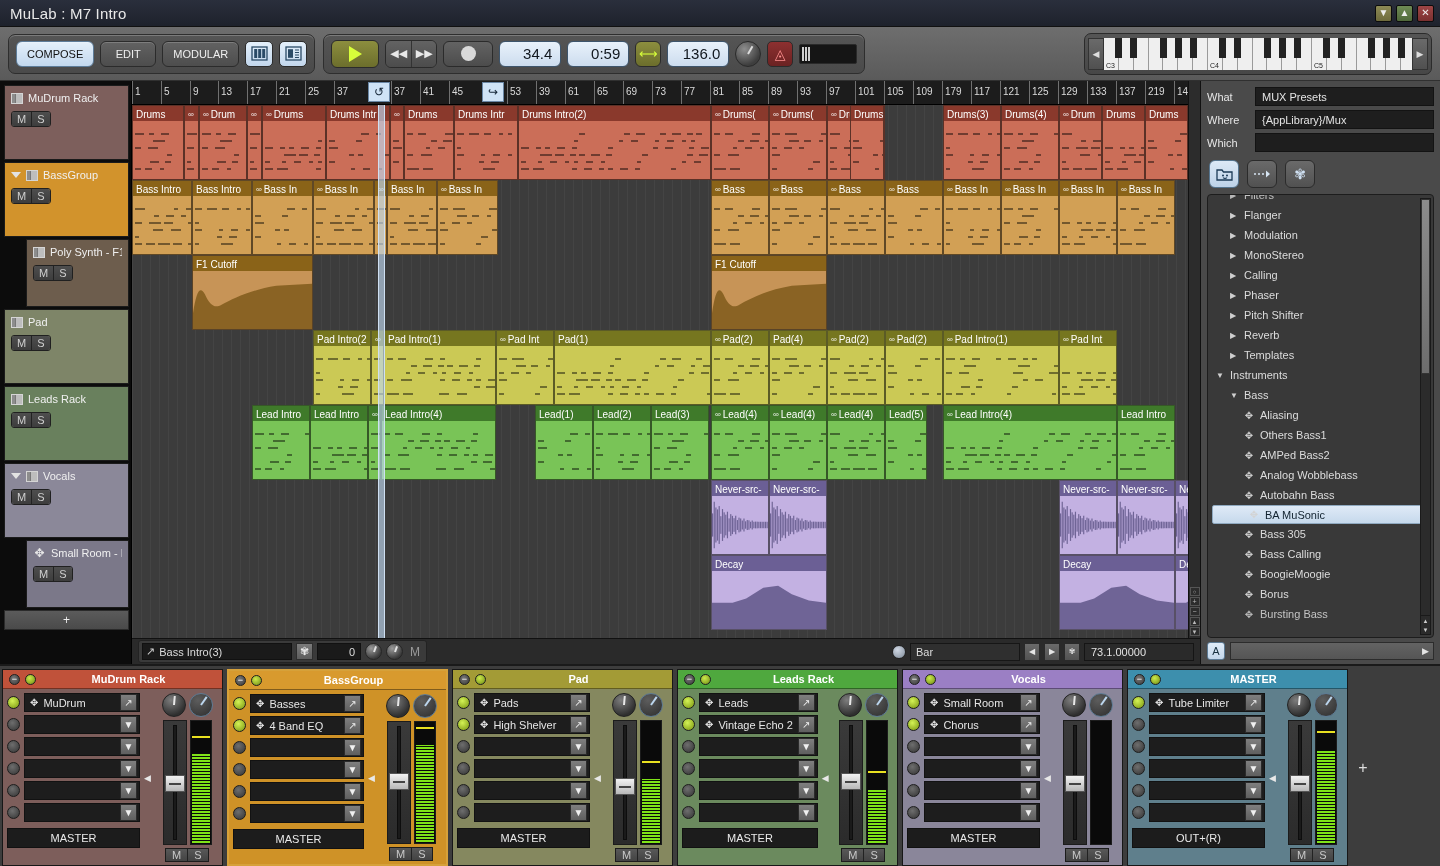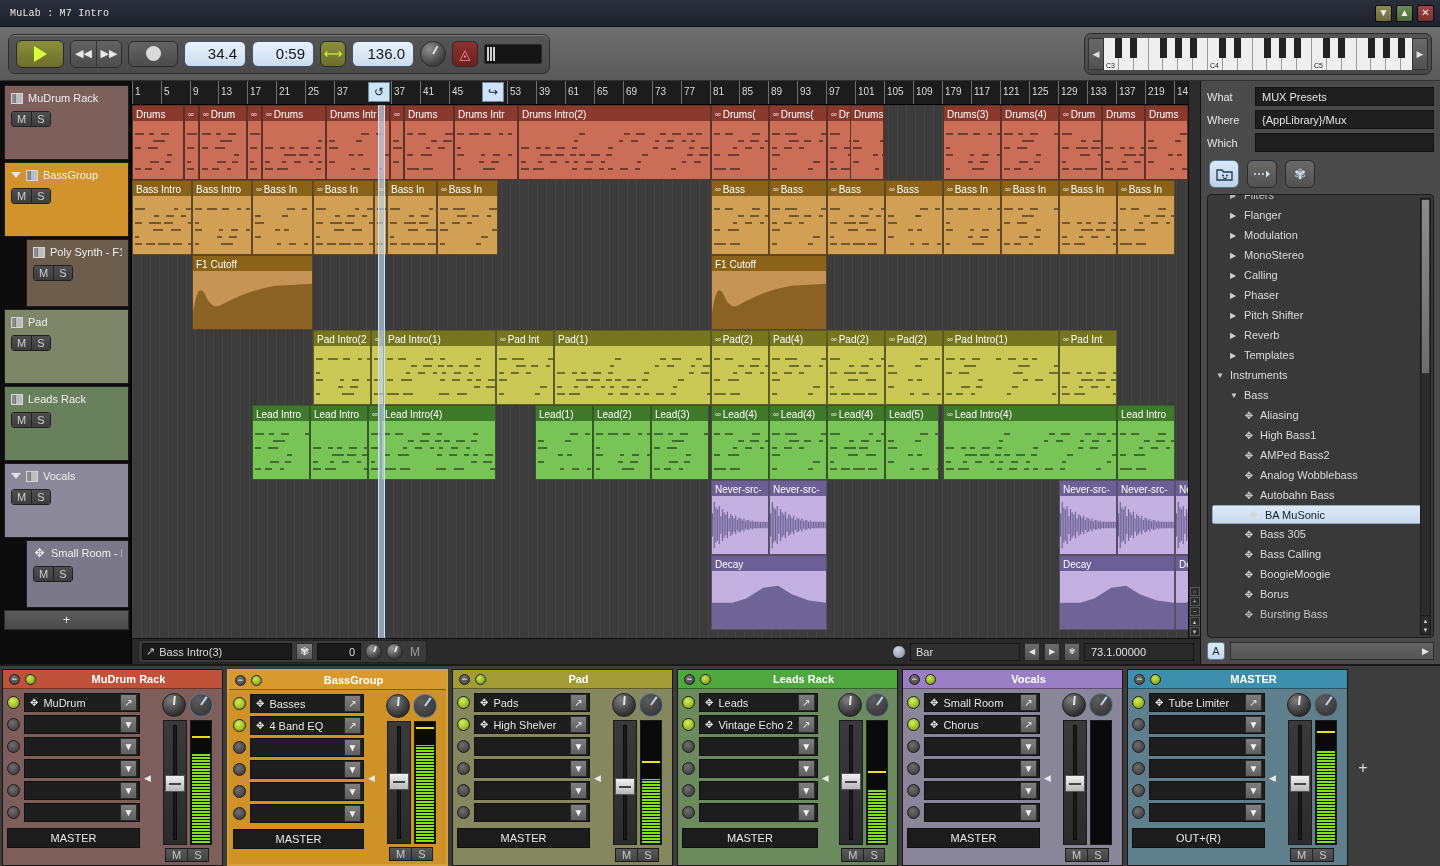--- a/index.html
+++ b/index.html
@@ -10,21 +10,21 @@
     -webkit-font-smoothing:antialiased;
   }
   .app { position:absolute; inset:0; background:#5a5a5a; display:flex; flex-direction:column; }
 
   
   .titlebar {
     height:27px; background:linear-gradient(#2a2f3c,#1e222c);
     display:flex; align-items:center; padding:0 6px 0 10px;
     border-bottom:1px solid #111; flex:none;
   }
-  .titlebar .ttl { font-size:10px; color:#e8e8e8; letter-spacing:.2px;font-family:Liberation Mono, monospace; }
+  .titlebar .ttl { font-size:15px; color:#e8e8e8; letter-spacing:.2px; }
   .titlebar .wbtns { margin-left:auto; display:flex; gap:4px; }
   .wbtn { width:17px; height:17px; border:1px solid #0c0c0c; border-radius:2px;
           display:flex; align-items:center; justify-content:center;
           font-size:10px; color:#eee; line-height:1; }
   .wbtn.min { background:linear-gradient(#8d8a55,#6e6b3d); }
   .wbtn.max { background:linear-gradient(#6e8a54,#50693b); }
   .wbtn.cls { background:linear-gradient(#9e4545,#7a3030); }
 
   
   .toolbar { height:54px; background:linear-gradient(#6e6e6e,#5a5a5a);
@@ -244,20 +244,43 @@
     <div class="ttl">MuLab : M7 Intro</div>
     <div class="wbtns">
       <div class="wbtn min">▼</div>
       <div class="wbtn max">▲</div>
       <div class="wbtn cls">✕</div>
     </div>
   </div>
 
   <div class="toolbar">
     <div class="grp">
+      <div class="tb on">COMPOSE</div>
+      <div class="tb">EDIT</div>
+      <div class="tb">MODULAR</div>
+      <div class="iconbtn">
+        <svg width="17" height="15" viewBox="0 0 17 15">
+            <rect x="1" y="1" width="15" height="13" fill="none" stroke="#2a4a66" stroke-width="1.3"></rect>
+            <rect x="3.2" y="3" width="3" height="9" fill="#2a4a66"></rect>
+            <rect x="7.2" y="3" width="3" height="9" fill="#2a4a66"></rect>
+            <rect x="11.2" y="3" width="3" height="9" fill="#2a4a66"></rect>
+          </svg>
+      </div>
+      <div class="iconbtn">
+        <svg width="17" height="15" viewBox="0 0 17 15">
+            <rect x="1" y="1" width="15" height="13" fill="none" stroke="#2a4a66" stroke-width="1.3"></rect>
+            <rect x="3" y="3.2" width="5" height="8.6" fill="#2a4a66"></rect>
+            <line x1="10" y1="4" x2="14" y2="4" stroke="#2a4a66"></line>
+            <line x1="10" y1="6.5" x2="14" y2="6.5" stroke="#2a4a66"></line>
+            <line x1="10" y1="9" x2="14" y2="9" stroke="#2a4a66"></line>
+            <line x1="10" y1="11.5" x2="14" y2="11.5" stroke="#2a4a66"></line>
+          </svg>
+      </div>
+    </div>
+    <div class="grp">
       <div class="play">
           <span class="tri"></span>
         </div>
       <div class="navb">
         <div>◀◀</div>
         <div>▶▶</div>
       </div>
       <div class="rec">
           <i></i>
         </div>
@@ -1678,21 +1701,21 @@
                     <i class="nt" style="left:31px;top:26px;width:9px"></i>
                     <i class="nt" style="left:20px;top:33px;width:10px"></i>
                     <i class="nt" style="left:38px;top:33px;width:10px"></i>
                     <i class="nt" style="left:2px;top:40px;width:4px"></i>
                     <i class="nt" style="left:2px;top:47px;width:7px"></i>
                     <i class="nt" style="left:13px;top:47px;width:9px"></i>
                     <i class="nt" style="left:25px;top:47px;width:12px"></i>
                     <i class="nt" style="left:40px;top:47px;width:9px"></i>
                   </div>
                 </div>
-                <div class="clip" style="left: 753px; width: 54px; background: rgb(121, 196, 87);">
+                <div class="clip" style="left: 753px; width: 42px; background: rgb(121, 196, 87);">
                   <div class="hd" style="background:#3f7a2a">
                     <span>Lead(5)</span>
                   </div>
                   <div class="bdy">
                     <i class="nt" style="left:34px;top:12px;width:8px"></i>
                     <i class="nt" style="left:49px;top:12px;width:5px"></i>
                     <i class="nt" style="left:2px;top:19px;width:6px"></i>
                     <i class="nt" style="left:29px;top:19px;width:6px"></i>
                     <i class="nt" style="left:2px;top:26px;width:9px"></i>
                     <i class="nt" style="left:22px;top:33px;width:5px"></i>
@@ -2104,21 +2127,21 @@
           <div class="tnode" style="padding-left: 22px;">
             <span class="arw">▼</span>
             <span>Bass</span>
           </div>
           <div class="tnode" style="padding-left: 36px;">
             <span class="dia">✥</span>
             <span>Aliasing</span>
           </div>
           <div class="tnode" style="padding-left: 36px;">
             <span class="dia">✥</span>
-            <span>High Bass1</span>
+            <span>Others Bass1</span>
           </div>
           <div class="tnode" style="padding-left: 36px;">
             <span class="dia">✥</span>
             <span>AMPed Bass2</span>
           </div>
           <div class="tnode" style="padding-left: 36px;">
             <span class="dia">✥</span>
             <span>Analog Wobblebass</span>
           </div>
           <div class="tnode" style="padding-left: 36px;">

